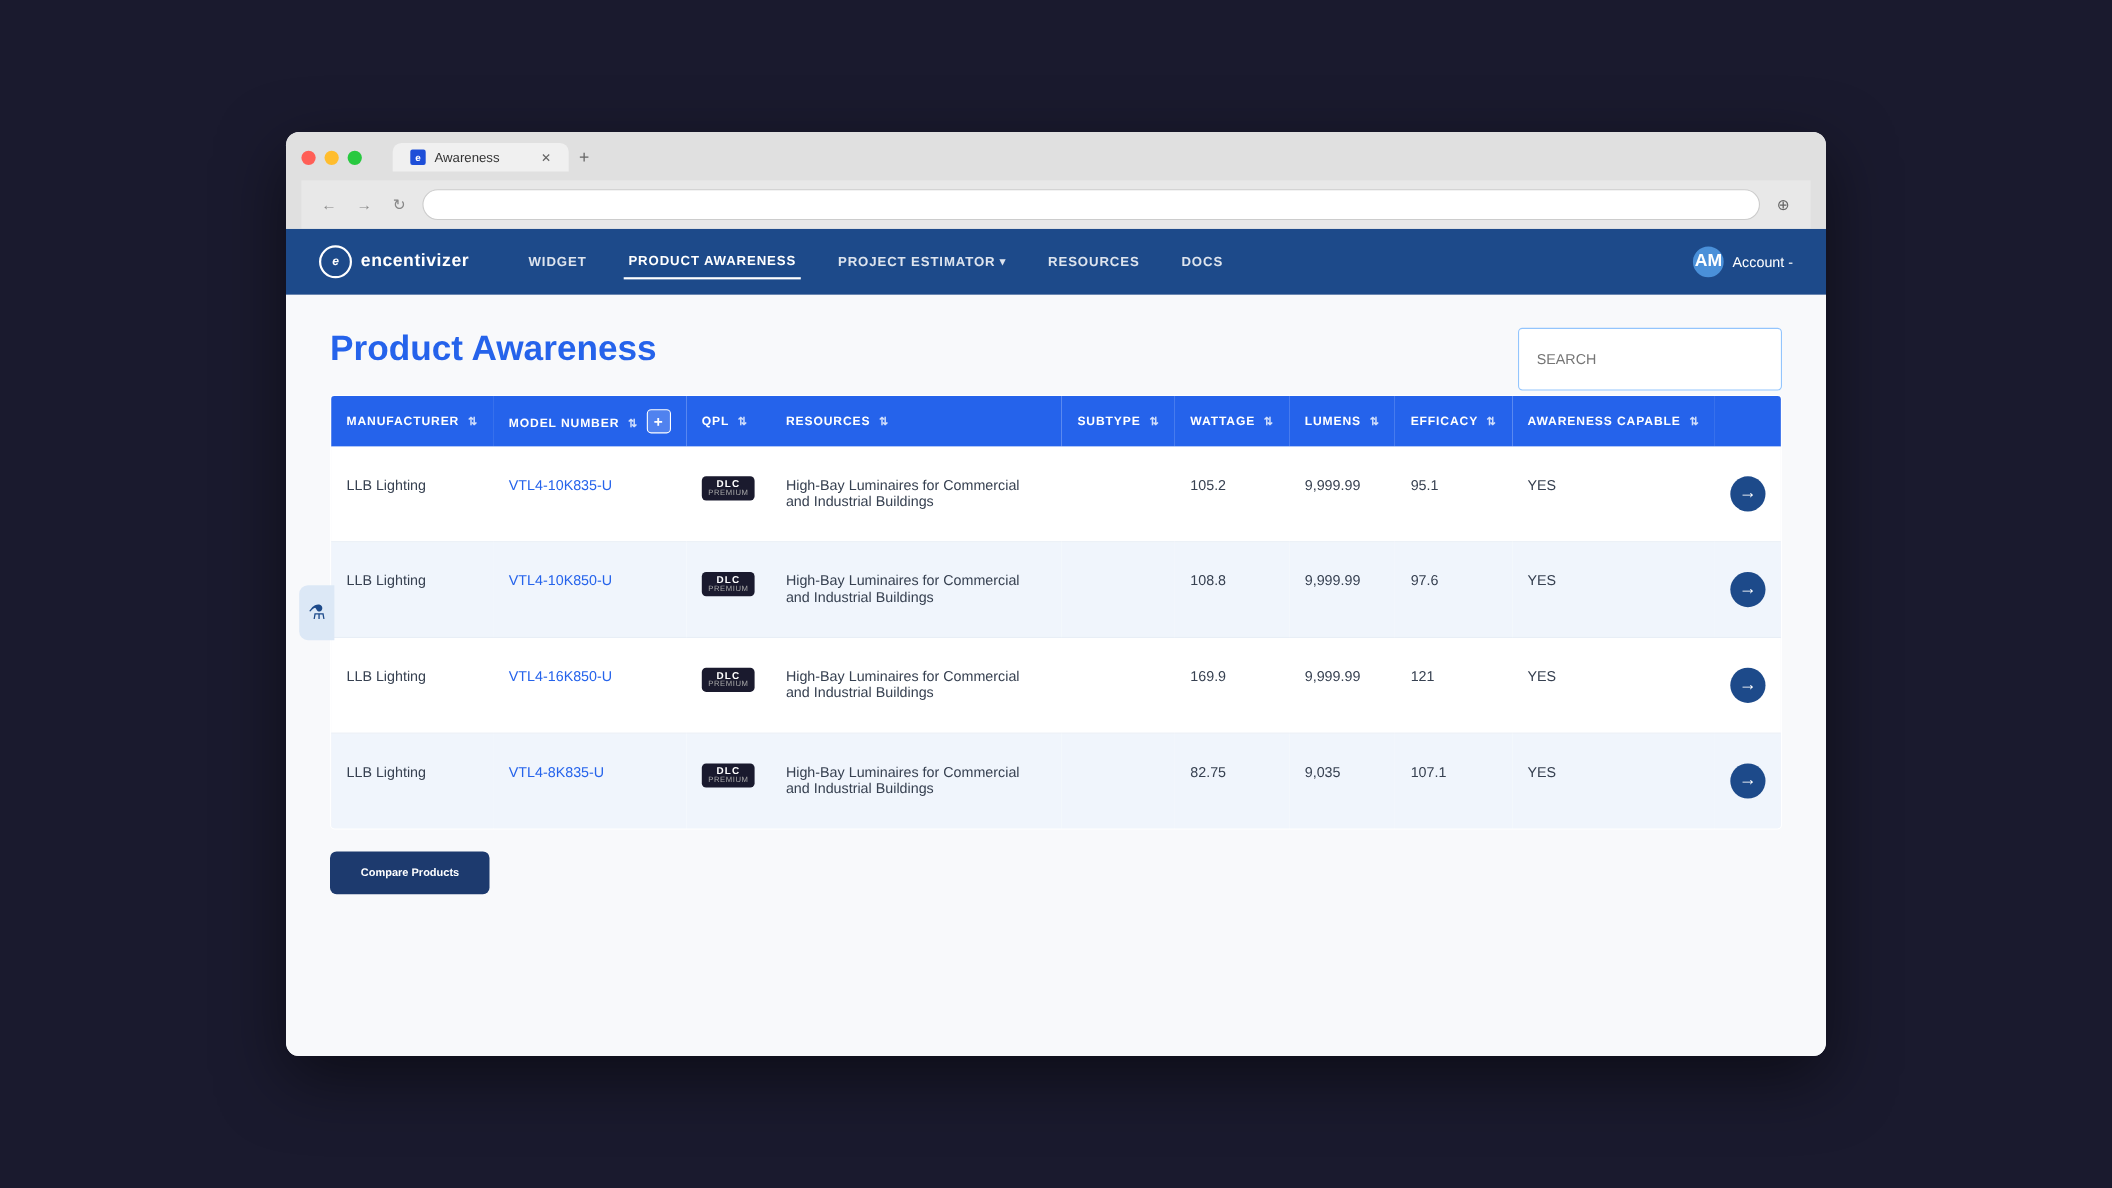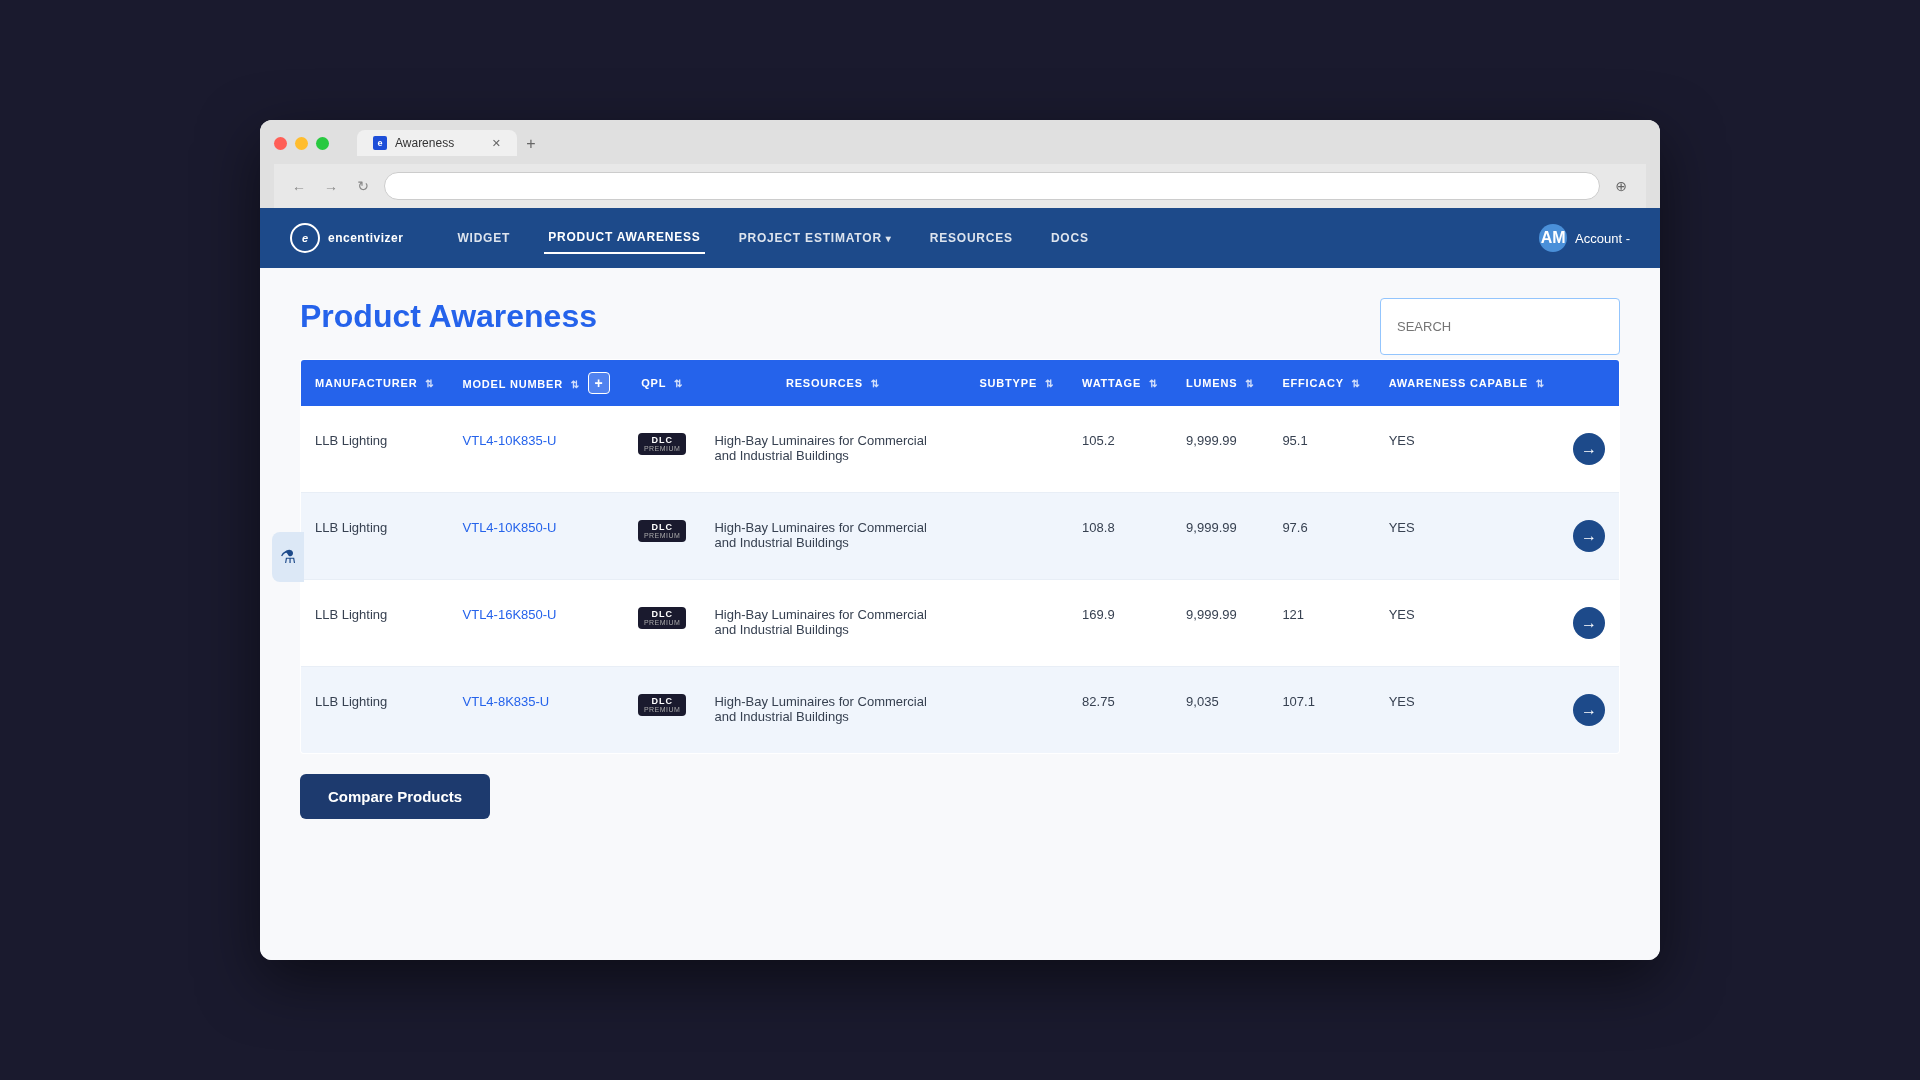--- a/index.html
+++ b/index.html
@@ -169,21 +169,21 @@
       display: flex;
       align-items: center;
       justify-content: center;
       color: white;
       font-size: 14px;
       font-weight: bold;
     }
 
     .logo-text {
       color: white;
-      font-size: 12px;
+      font-size: 16px;
       font-weight: 600;
       letter-spacing: 0.5px;
     }
 
     .nav-item {
       color: rgba(255,255,255,0.85);
       font-size: 12px;
       font-weight: 600;
       letter-spacing: 0.8px;
       text-transform: uppercase;
@@ -281,21 +281,21 @@
     .data-table thead tr {
       background: #2563eb;
     }
 
     .data-table thead th {
       color: white;
       font-size: 11px;
       font-weight: 700;
       letter-spacing: 0.8px;
       padding: 12px 14px;
-      text-align: center;
+      text-align: left;
       white-space: nowrap;
     }
 
     .sort-icon {
       margin-left: 4px;
       opacity: 0.8;
       font-size: 10px;
     }
 
     .add-col-btn {
@@ -375,21 +375,21 @@
       cursor: pointer;
       float: right;
     }
 
     
     .compare-btn {
       background: #1d3a6e;
       color: white;
       padding: 14px 28px;
       border-radius: 6px;
-      font-size: 15px;
+      font-size: 10px;
       font-weight: 600;
       cursor: pointer;
       margin-top: 20px;
       border: none;
       display: inline-block;
     }
   </style>
 </head>
 <body>
 

